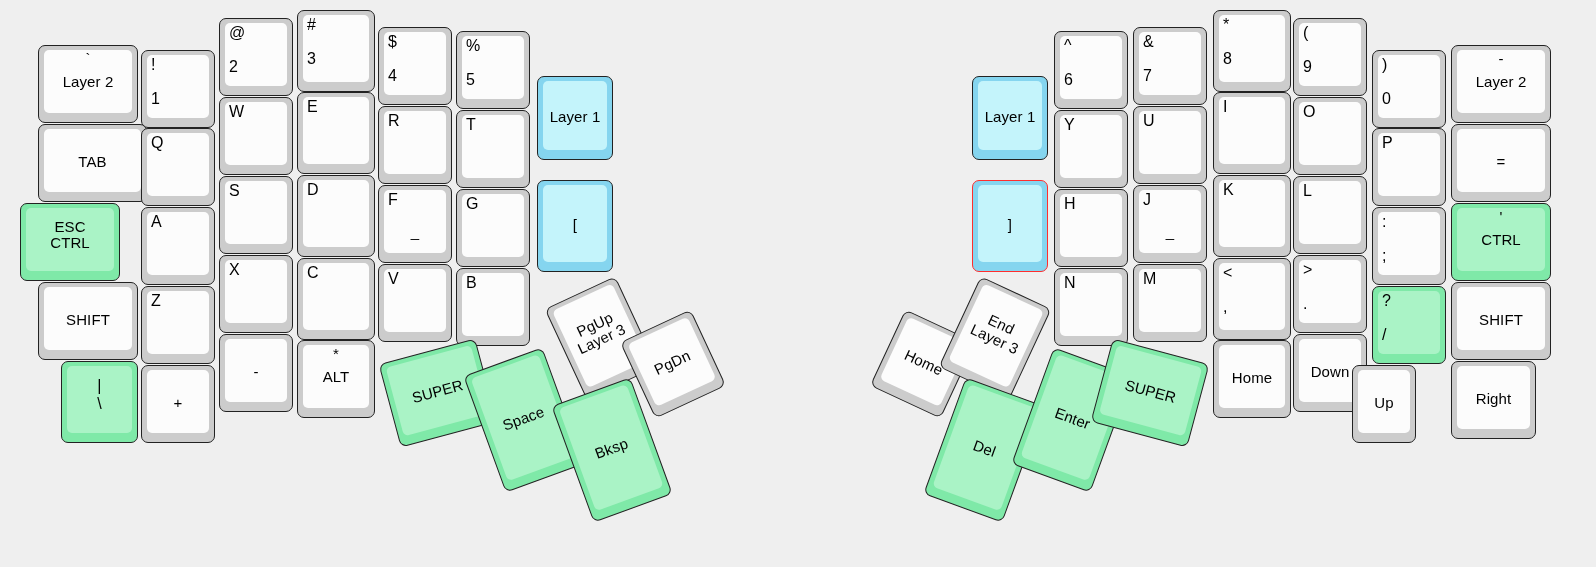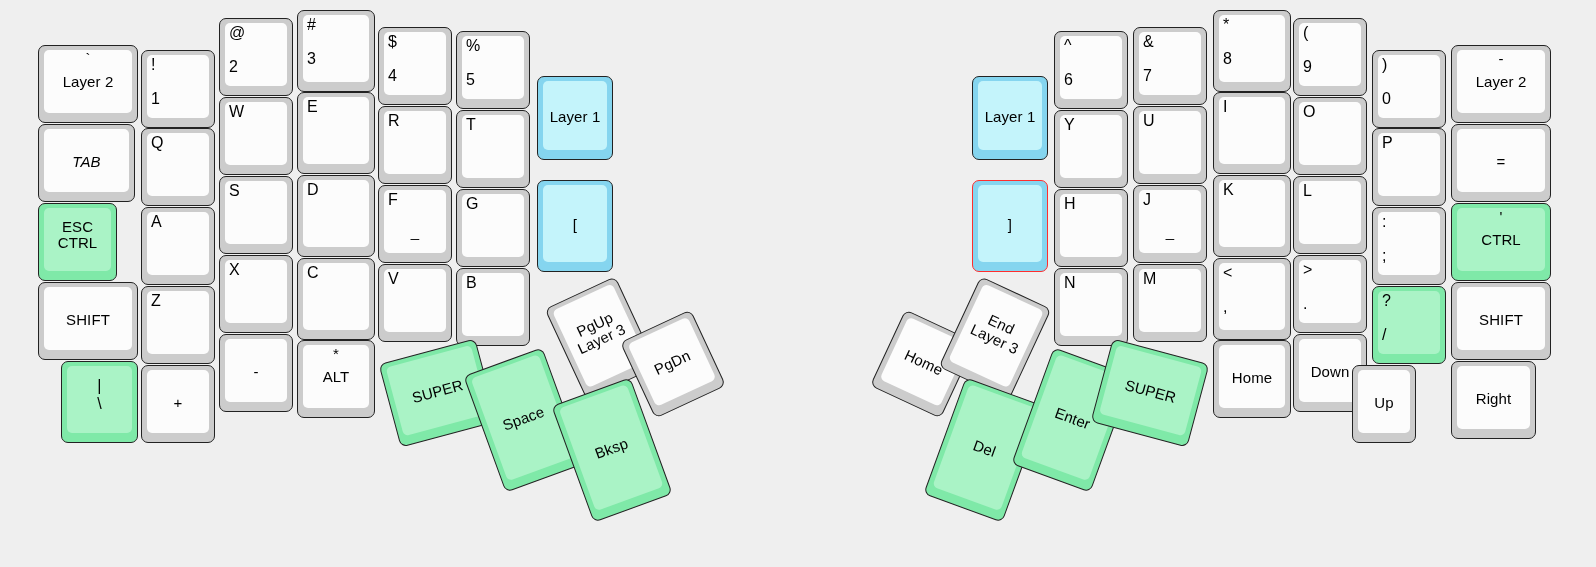--- a/index.html
+++ b/index.html
@@ -100,21 +100,21 @@
       </div>
       <div class="key" style="left: 456px; top: 31px; width: 74px; height: 78px;">
         <div class="cap"></div>
         <div class="lbl tl">%</div>
         <div class="lbl bl">5</div>
       </div>
       <div class="key blue" style="left: 537px; top: 76px; width: 76px; height: 84px;">
         <div class="cap"></div>
         <div class="lbl c1">Layer 1</div>
       </div>
-      <div class="key" style="left: 38px; top: 124px; width: 97px; height: 78px; font-style: italic;">
+      <div class="key" style="left: 38px; top: 124px; width: 109px; height: 78px;">
         <div class="cap"></div>
         <div class="lbl c1">TAB</div>
       </div>
       <div class="key" style="left: 141px; top: 128px; width: 74px; height: 78px;">
         <div class="cap"></div>
         <div class="lbl tl">Q</div>
       </div>
       <div class="key" style="left: 219px; top: 97px; width: 74px; height: 78px;">
         <div class="cap"></div>
         <div class="lbl tl">W</div>
@@ -128,21 +128,21 @@
         <div class="lbl tl">R</div>
       </div>
       <div class="key" style="left: 456px; top: 110px; width: 74px; height: 78px;">
         <div class="cap"></div>
         <div class="lbl tl">T</div>
       </div>
       <div class="key blue" style="left: 537px; top: 180px; width: 76px; height: 92px;">
         <div class="cap"></div>
         <div class="lbl c1">[</div>
       </div>
-      <div class="key green" style="left: 38px; top: 203px; width: 79px; height: 78px;">
+      <div class="key green" style="left: 20px; top: 203px; width: 100px; height: 78px;">
         <div class="cap"></div>
         <div class="lbl c2">ESC
 CTRL</div>
       </div>
       <div class="key" style="left: 141px; top: 207px; width: 74px; height: 78px;">
         <div class="cap"></div>
         <div class="lbl tl">A</div>
       </div>
       <div class="key" style="left: 219px; top: 176px; width: 74px; height: 78px;">
         <div class="cap"></div>

